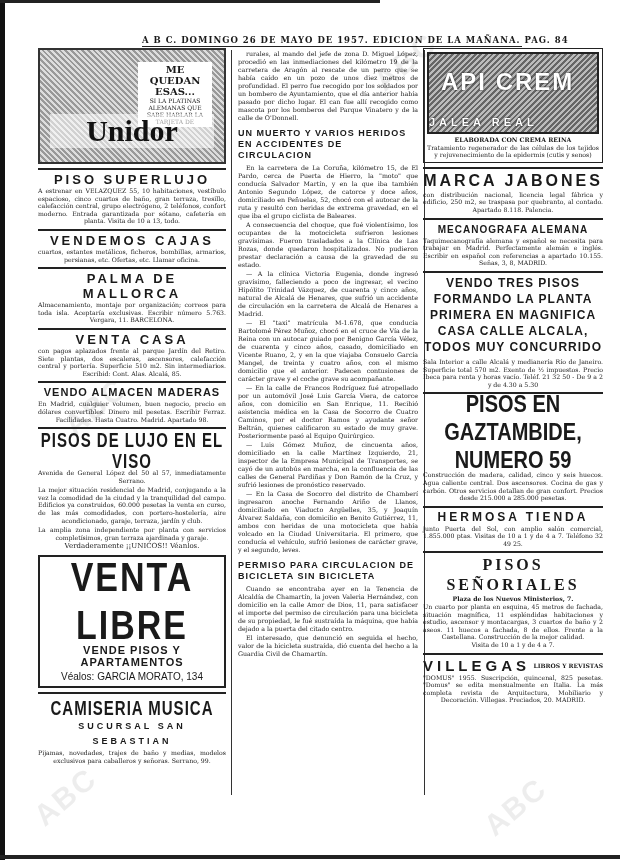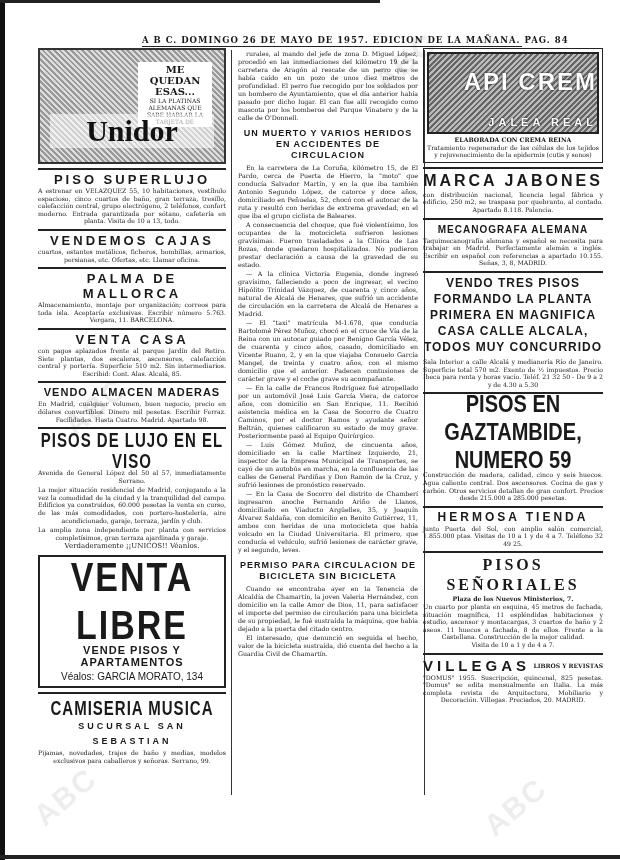--- a/index.html
+++ b/index.html
@@ -17,24 +17,24 @@
   .ad-title{font-family:"Liberation Sans",sans-serif;font-weight:bold;letter-spacing:3px;font-size:13px;line-height:15px;}
   .ad-title.condensed{font-family:"Liberation Sans Narrow","Liberation Sans",sans-serif;letter-spacing:1px;transform:scaleY(1.4);margin:4px 0;font-size:15px;}
   .ad-body{font-size:6.2px;line-height:7.6px;text-align:justify;text-align-last:center;}
   .box{border:1px solid #222;padding:3px;}
   .img-ad{height:112px;background:repeating-linear-gradient(45deg,#999 0 2px,#ddd 2px 4px);border:2px solid #333;position:relative;margin-bottom:4px;padding-left:8px;}
   .img-ad .brand{position:absolute;bottom:14px;left:10px;right:10px;text-align:center;font-size:30px;font-weight:bold;font-family:"Liberation Serif",serif;color:#111;background:rgba(255,255,255,0.55);}
   .img-ad .bubble{position:absolute;right:12px;top:12px;width:70px;font-size:6px;text-align:center;background:#fff;line-height:7px;padding:2px;}
   .img-ad .bubble b{font-size:10px;display:block;line-height:11px;}
   .article-text{font-size:6.3px;line-height:8px;text-align:justify;}
   .article-text p{margin:0 0 1px;text-indent:8px;}
-  .headline{font-family:"Liberation Sans",sans-serif;font-weight:bold;font-size:9px;letter-spacing:1px;text-align:center;line-height:11px;margin:6px 0 3px;}
+  .headline{font-family:"Liberation Sans",sans-serif;font-weight:bold;font-size:9px;letter-spacing:1px;text-align:left;line-height:11px;margin:6px 0 3px;}
   .apicrem{border:2px solid #222;height:78px;background:repeating-linear-gradient(-45deg,#666 0 2px,#bbb 2px 4px);position:relative;}
-  .apicrem .big{position:absolute;top:14px;left:4px;right:0;text-align:right;font-size:24px;font-weight:bold;color:#fff;text-shadow:0 0 2px #000;font-family:"Liberation Sans",sans-serif;letter-spacing:2px;}
-  .apicrem .sub{position:absolute;bottom:4px;left:0;right:0;text-align:right;font-size:11px;font-weight:bold;color:#fff;text-shadow:0 0 2px #000;font-family:"Liberation Sans",sans-serif;letter-spacing:4px;}
+  .apicrem .big{position:absolute;top:14px;left:12px;right:0;text-align:left;font-size:24px;font-weight:bold;color:#fff;text-shadow:0 0 2px #000;font-family:"Liberation Sans",sans-serif;letter-spacing:2px;}
+  .apicrem .sub{position:absolute;bottom:4px;left:0;right:0;text-align:left;font-size:11px;font-weight:bold;color:#fff;text-shadow:0 0 2px #000;font-family:"Liberation Sans",sans-serif;letter-spacing:4px;}
   .big-tail{font-size:11px;line-height:13px;font-weight:bold;text-align:center;}
   .venta-libre{border:2px solid #222;padding:4px 4px;text-align:center;}
   .venta-libre .t1{font-family:"Liberation Sans",sans-serif;font-weight:bold;font-size:34px;line-height:40px;transform:scaleY(1.2);letter-spacing:2px;}
   .venta-libre .t2{font-family:"Liberation Sans",sans-serif;font-weight:bold;font-size:11px;letter-spacing:1px;margin:3px 0;}
   .venta-libre .t3{font-family:"Liberation Sans",sans-serif;font-size:10px;}
   .tres-pisos{font-family:"Liberation Sans",sans-serif;font-weight:bold;font-size:12px;line-height:16px;letter-spacing:1px;text-align:center;}
   .heavy{font-family:"Liberation Sans",sans-serif;font-weight:bold;font-size:20px;line-height:24px;text-align:center;transform:scaleY(1.15);}
   .villegas-row{display:flex;justify-content:space-between;align-items:center;}
   .villegas-row .v{font-family:"Liberation Sans",sans-serif;font-weight:bold;font-size:15px;letter-spacing:4px;}
   .villegas-row .tag{font-size:6px;font-weight:bold;text-align:right;line-height:7px;}

